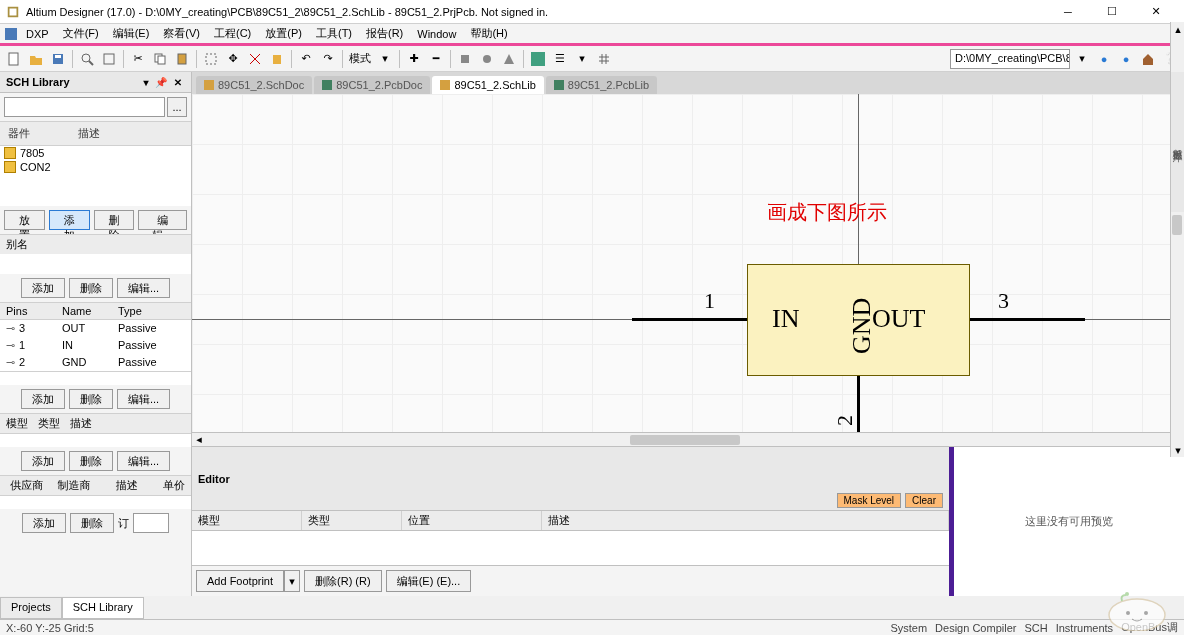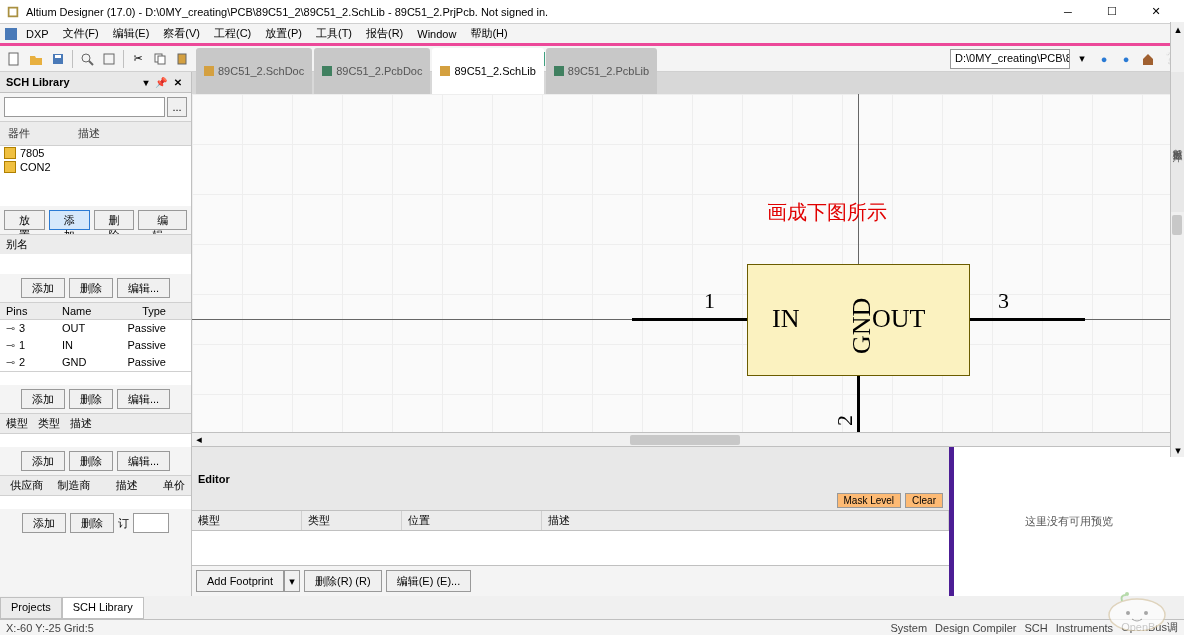--- a/index.html
+++ b/index.html
@@ -31,29 +31,29 @@
 .btn-row { display: flex; gap: 4px; padding: 4px; justify-content: center; }
 .btn-row button { padding: 2px 10px; border: 1px solid #999; background: #f0f0f0; cursor: pointer; height: 20px; }
 .btn-row button.active { border: 1px solid #2a7ad4; background: #d5e8fb; }
 .alias-head { padding: 2px 6px; background: #ececec; border-top: 1px solid #d0d0d0; display: flex; }
 .alias-body { background: #fff; height: 20px; }
 .pins-table { background: #fff; }
 .pins-table .thead { display: flex; background: #ececec; border-top: 1px solid #d0d0d0; border-bottom: 1px solid #d0d0d0; }
 .pins-table .th, .pins-table .td { padding: 2px 6px; overflow: hidden; }
 .pins-table .c1 { width: 56px; }
 .pins-table .c2 { width: 56px; }
-.pins-table .c3 { width: 60px; text-align: right; }
+.pins-table .c3 { width: 60px; }
 .pins-table .tbody .tr { display: flex; padding: 0 0; }
 .pins-table .tbody .tr .pin-ic { display:inline-block; width:10px; margin-right:3px; color:#666; }
 .model-head { display: flex; padding: 2px 6px; background: #ececec; border-top: 1px solid #d0d0d0; gap: 10px; }
 .supplier-head { display: flex; padding: 2px 6px; background: #ececec; border-top: 1px solid #d0d0d0; gap: 10px; }
 .supplier-head .sc { flex: 1; text-align: right; }
 .centerpanel { flex: 1; display: flex; flex-direction: column; background: #fff; }
 .tabs { height: 22px; background: #d8d8d8; display: flex; align-items: flex-end; padding-left: 4px; gap: 2px; }
-.tabs .tab { padding: 17px 8px; background: #c8c8c8; border-radius: 3px 3px 0 0; cursor: pointer; display: flex; align-items: center; gap: 4px; color: #555; font-size: 10px; }
+.tabs .tab { padding: 3px 8px; background: #c8c8c8; border-radius: 3px 3px 0 0; cursor: pointer; display: flex; align-items: center; gap: 4px; color: #555; font-size: 10px; }
 .tabs .tab.active { background: #fff; color: #000; }
 .tabs .tab .tic { width: 10px; height: 10px; }
 .canvas-wrap { flex: 1; position: relative; background: #fafafa; overflow: hidden; }
 .canvas { position: absolute; inset: 0; }
 .grid { position: absolute; inset: 0; background-image: linear-gradient(to right, #eee 1px, transparent 1px), linear-gradient(to bottom, #eee 1px, transparent 1px); background-size: 50px 50px; }
 .red-text { position: absolute; left: 575px; top: 105px; color: #e00000; font-size: 20px; font-family: "SimSun", serif; }
 .chip-body { position: absolute; left: 555px; top: 170px; width: 223px; height: 112px; background: #fbf2c0; border: 1px solid #6b5c00; }
 .pin-line { position: absolute; background: #000; }
 .pin-line.h { height: 2px; }
 .pin-line.v { width: 2px; }

